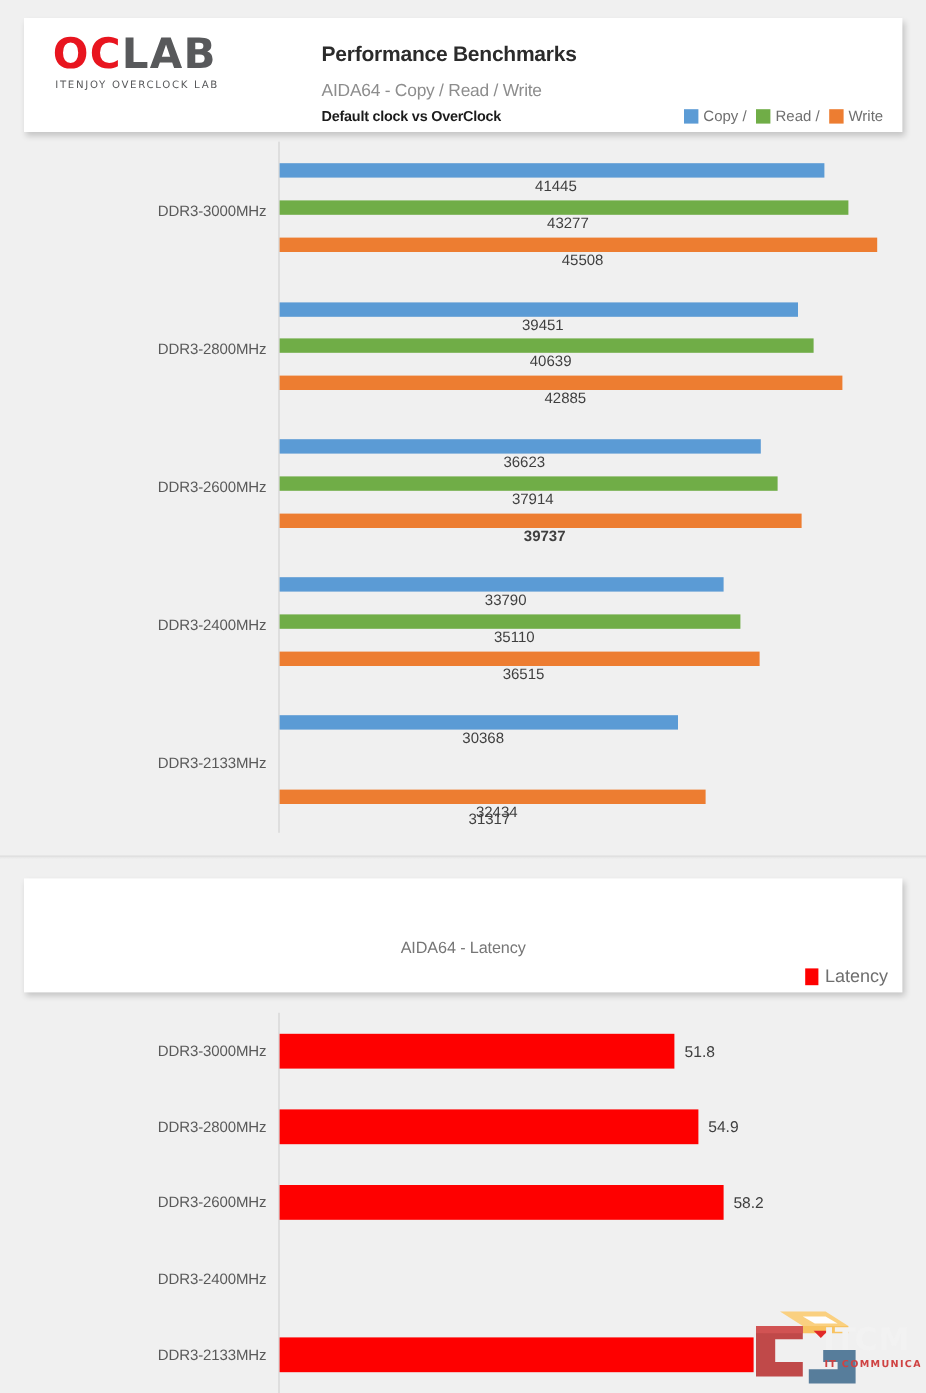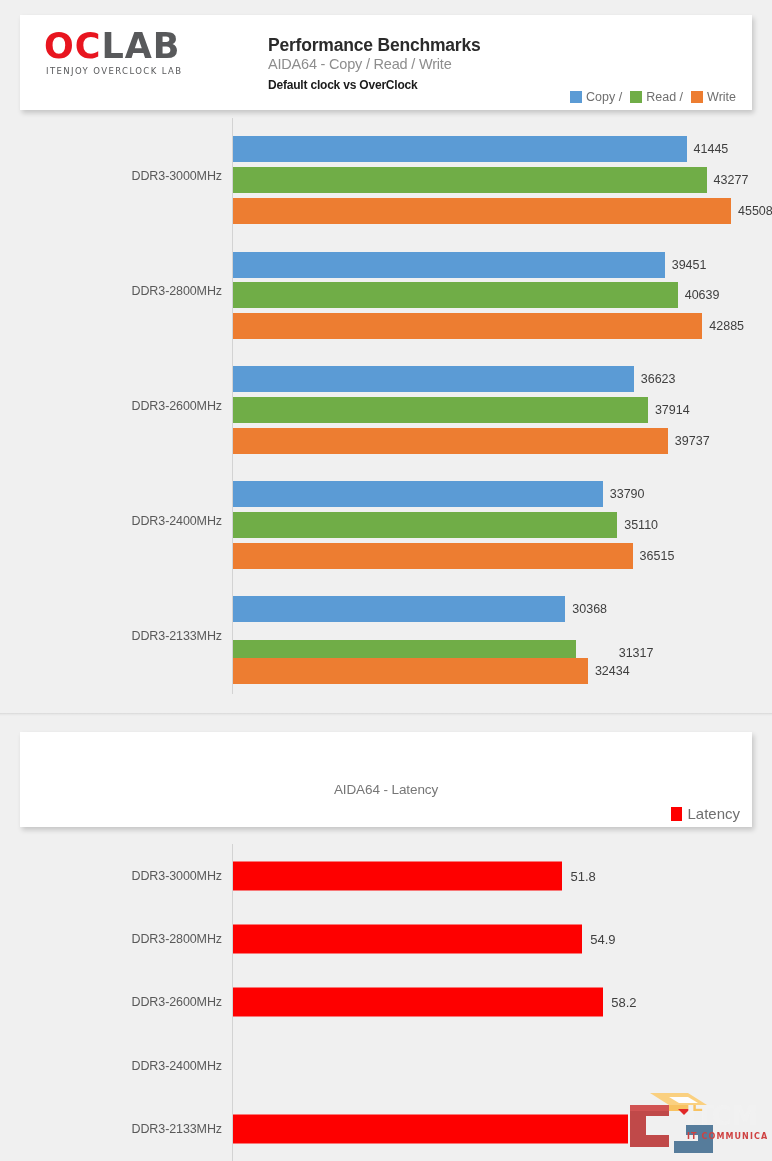--- a/index.html
+++ b/index.html
@@ -35,21 +35,21 @@
     font-family: "DejaVu Sans", sans-serif;
     font-size: 8.5px; font-weight: 400; color: #58595b;
     letter-spacing: 1.4px; margin-top: 1px; margin-left: 2px;
   }
   .titles { position: absolute; left: 248px; top: 20px; width: 300px; }
   .title-main {
     font-size: 17.5px; font-weight: 700; color: #2b2b2b;
     letter-spacing: -0.2px;
   }
   .title-sub {
-    font-size: 14.5px; color: #8d8d8d; margin-top: 0; letter-spacing: -0.2px;
+    font-size: 14.5px; color: #8d8d8d; margin-top: 12px; letter-spacing: -0.2px;
   }
   .title-note {
     font-size: 12px; font-weight: 700; color: #1b1b1b; margin-top: 6px; letter-spacing: -0.2px;
   }
   .legend-one {
     position: absolute; right: 12px; bottom: 6px;
     display: flex; align-items: center; gap: 4px;
     font-size: 12.5px; color: #6f6f6f;
   }
   .legend-one .sw { width: 12px; height: 12px; display: inline-block; }
@@ -57,21 +57,21 @@
 
   
   .chart-one { position: absolute; left: 0; top: 118px; width: 772px; height: 580px; }
   .cat-axis-1 { position: absolute; left: 232px; top: 0; width: 1px; height: 576px; background: #d3d3d3; }
   .group-1 { position: absolute; left: 0; width: 772px; height: 115px; }
   .grp-label {
     position: absolute; left: 0; top: 0; width: 222px; height: 100%;
     display: flex; align-items: center; justify-content: flex-end;
     font-size: 12.5px; color: #595959; letter-spacing: -0.1px;
   }
-  .bar-row { position: absolute; left: 233px; height: 26px; display: flex; align-items: center; }
+  .bar-row { position: absolute; left: 233px; height: 26px; display: flex; align-items: center; flex-direction: column; }
   .bar { height: 26px; }
   .bar-val { font-size: 12.5px; color: #3f3f3f; margin-left: 7px; white-space: nowrap; }
 
   
   .header-card-2 {
     position: absolute; left: 20px; top: 16px; width: 732px; height: 95px;
     background: #ffffff;
     box-shadow: 2px 3px 5px rgba(0,0,0,0.18);
   }
   .title-center {
@@ -175,21 +175,21 @@
         <div class="group-1" style="top: 230px;">
           <div class="grp-label">DDR3-2600MHz</div>
           <div class="bar-row" style="top: 18px;">
             <div class="bar" style="background: rgb(91, 155, 213); width: 400.77px;"></div>
             <span class="bar-val">36623</span>
           </div>
           <div class="bar-row" style="top: 49px;">
             <div class="bar" style="background: rgb(112, 173, 71); width: 414.898px;"></div>
             <span class="bar-val">37914</span>
           </div>
-          <div class="bar-row" style="top: 80px;">
+          <div class="bar-row" style="top: 80px; font-weight: bold;">
             <div class="bar" style="background: rgb(237, 125, 49); width: 434.847px;"></div>
             <span class="bar-val">39737</span>
           </div>
         </div>
         <div class="group-1" style="top: 345px;">
           <div class="grp-label">DDR3-2400MHz</div>
           <div class="bar-row" style="top: 18px;">
             <div class="bar" style="background: rgb(91, 155, 213); width: 369.768px;"></div>
             <span class="bar-val">33790</span>
           </div>

